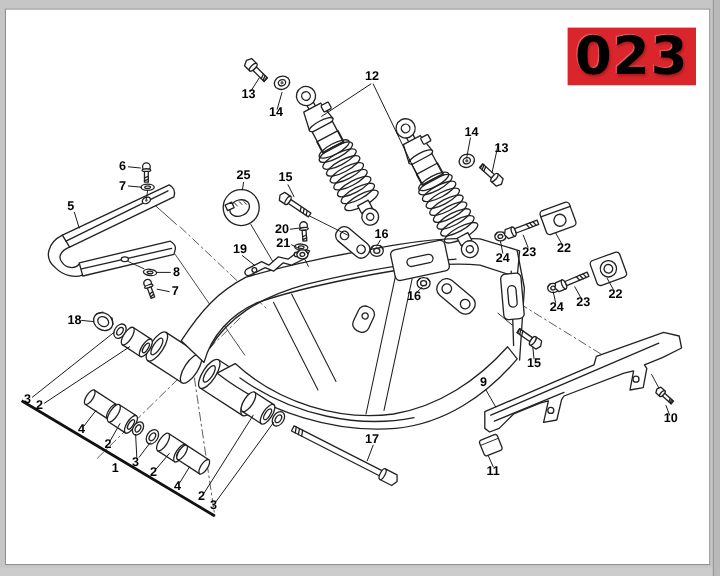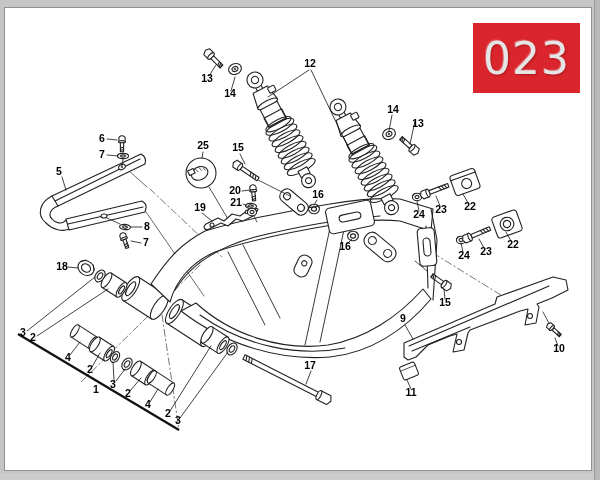--- a/index.html
+++ b/index.html
@@ -13,24 +13,24 @@
     background:#ffffff;border:1px solid #8f8f8f;box-sizing:border-box;
   }
   .right-strip{
     position:absolute;right:0;top:0;width:6px;height:480px;background:#b9b9b9;
     border-left:1px solid #9a9a9a;box-sizing:border-box;
   }
   .bottom-strip{
     position:absolute;left:0;bottom:0;width:600px;height:7px;background:#cccccc;
   }
   .badge{
-    position:absolute;left:473px;top:23px;width:107px;height:70px;
-    background:#d9252b;color:#e5e5e5;
+    position:absolute;left:473px;top:23px;width:107px;height:48px;
+    background:#d9252b;color:#000000;
     display:flex;align-items:center;justify-content:center;
-    font-weight:normal;font-size:44px;letter-spacing:1px;
+    font-weight:bold;font-size:44px;letter-spacing:1px;
     font-family:"DejaVu Sans","Liberation Sans",sans-serif;
     text-shadow:1px 1px 2px rgba(90,0,0,.35), -1px -1px 0 rgba(255,255,255,.25);
   }
   svg{position:absolute;left:0;top:0;}
   svg *{vector-effect:non-scaling-stroke;}
   .ln{stroke:#222;stroke-width:1.1;fill:none;stroke-linejoin:round;stroke-linecap:round;}
   .wh{fill:#ffffff;}
   .callout{font:bold 10.5px "Liberation Sans","DejaVu Sans",sans-serif;fill:#000;}
 </style>
 </head>

